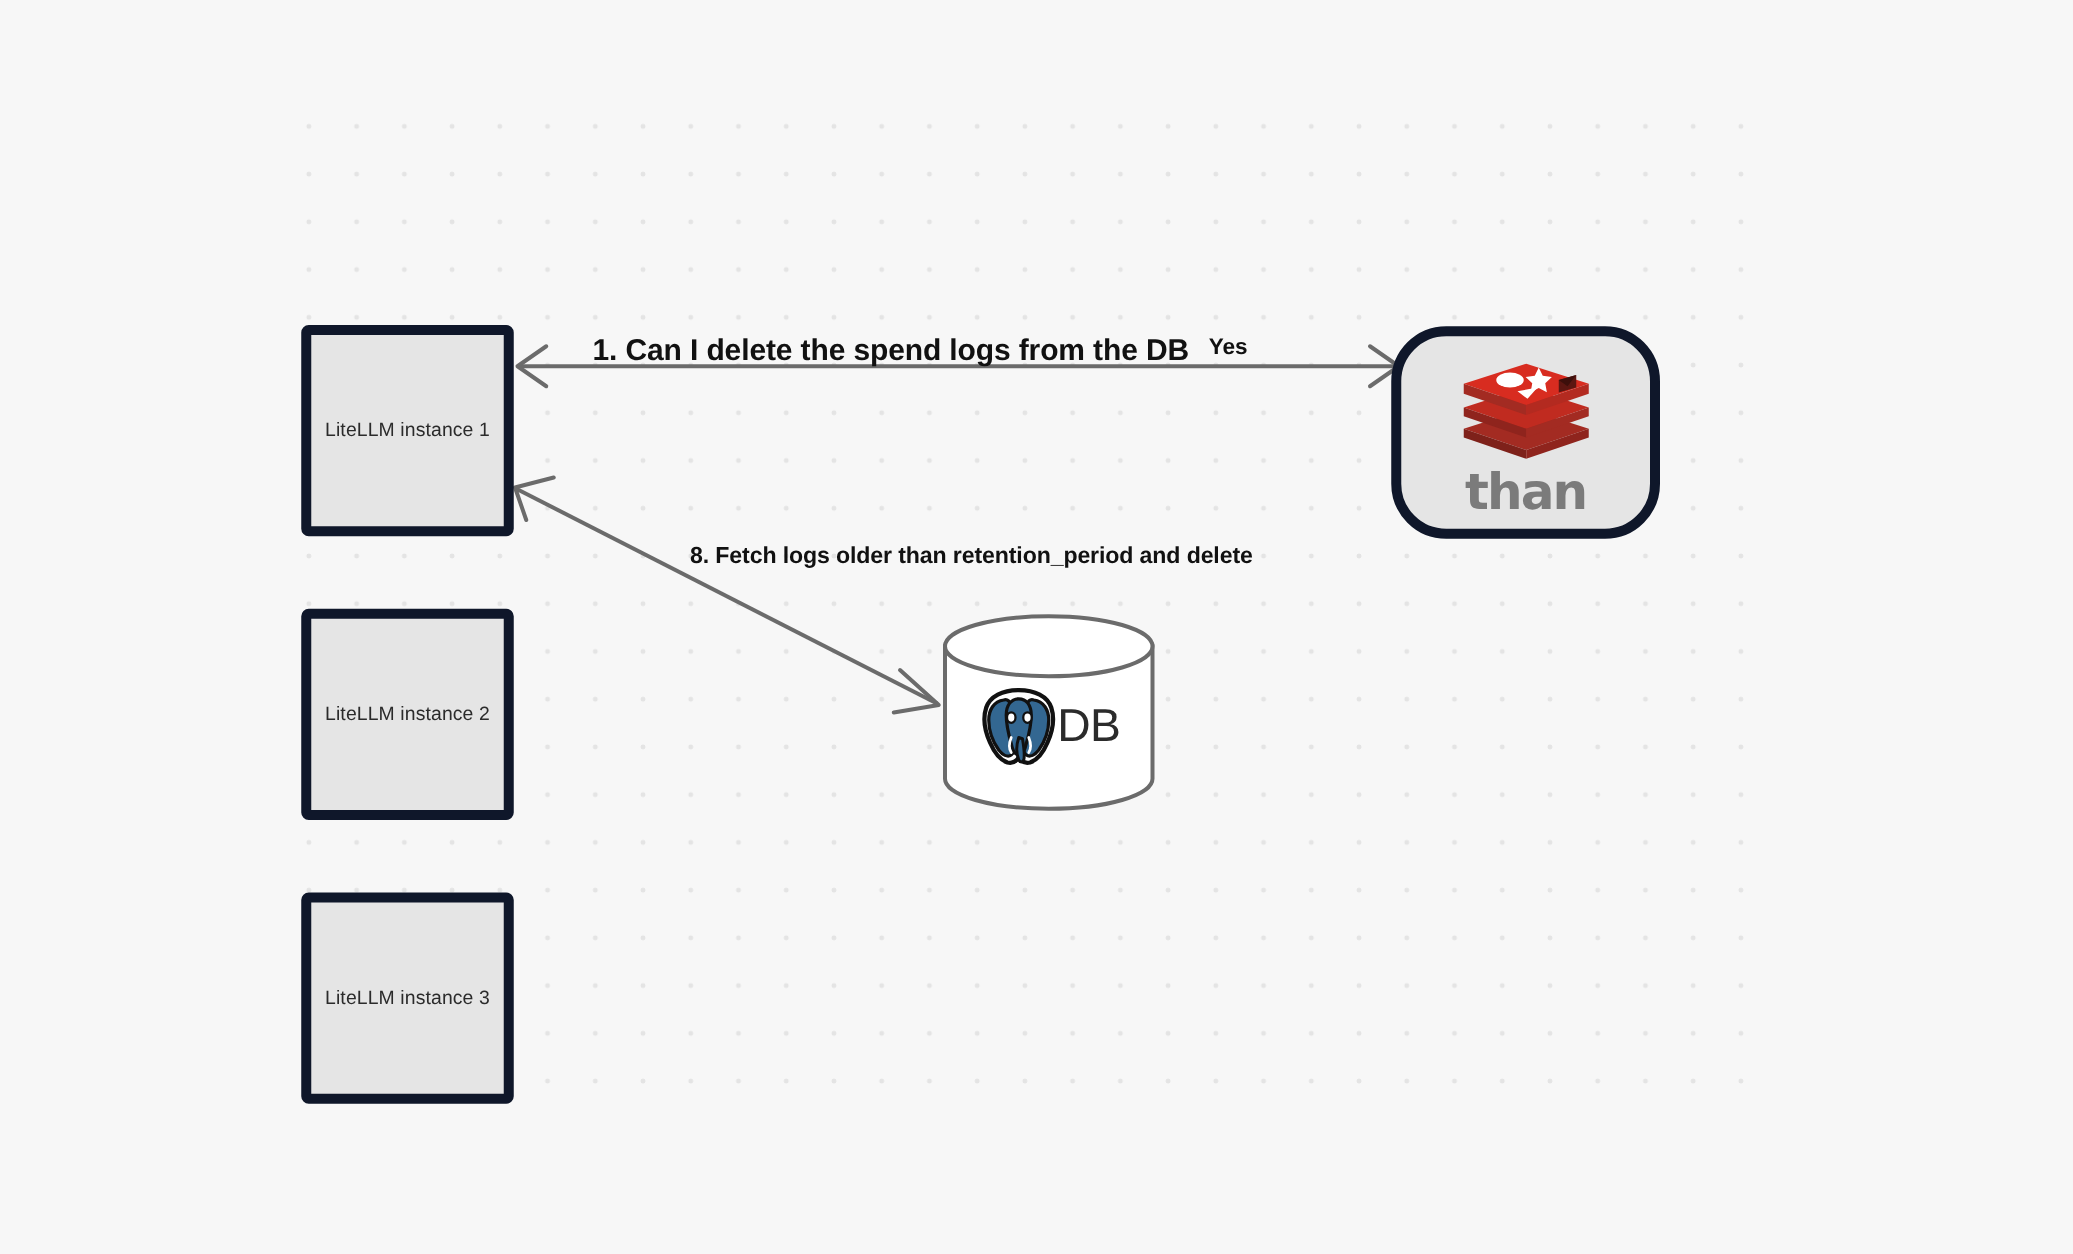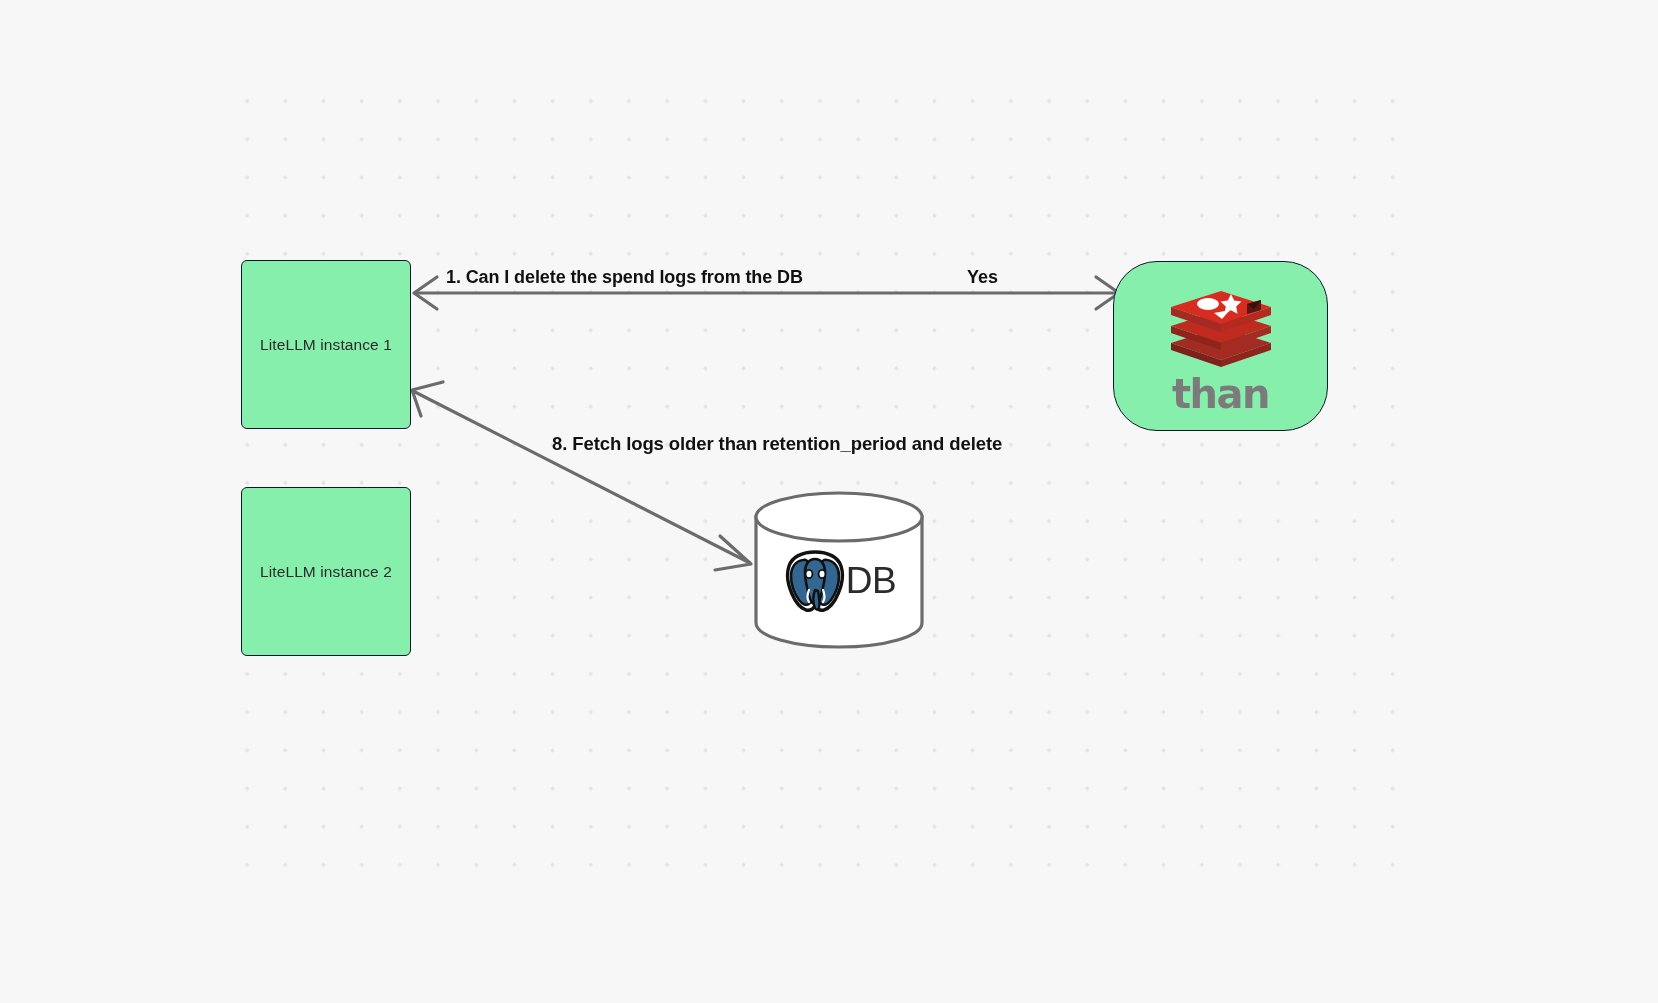--- a/index.html
+++ b/index.html
@@ -34,22 +34,22 @@
   #edges {
     position: absolute;
     left: 0;
     top: 0;
     width: 1658px;
     height: 1003px;
     overflow: visible;
   }
   .node {
     position: absolute;
-    background: #86efac;
-    border: 1px solid #0f172a;
+    background: #e5e5e5;
+    border: 8px solid #0f172a;
     box-sizing: border-box;
   }
   .instance-box {
     width: 170px;
     height: 169px;
     border-radius: 6px;
     display: flex;
     align-items: center;
     justify-content: center;
   }
@@ -126,23 +126,23 @@
   }
   .edge-label {
     position: absolute;
     font-family: "Liberation Sans", sans-serif;
     font-weight: bold;
     color: #111111;
     white-space: nowrap;
     background: transparent;
   }
   #label-step-1 {
-    left: 446px;
+    left: 474px;
     top: 267px;
-    font-size: 18px;
+    font-size: 24px;
     letter-spacing: -0.1px;
   }
   #label-yes {
     left: 967px;
     top: 267px;
     font-size: 18px;
   }
   #label-step-2 {
     left: 552px;
     top: 433px;
@@ -177,20 +177,23 @@
   </svg>
 
   <div class="node instance-box" id="node-instance-1">
     <span class="instance-label">LiteLLM instance 1</span>
   </div>
 
   <div class="node instance-box" id="node-instance-2">
     <span class="instance-label">LiteLLM instance 2</span>
   </div>
 
+  <div class="node instance-box" id="node-instance-3">
+    <span class="instance-label">LiteLLM instance 3</span>
+  </div>
 
   <div class="node" id="node-redis">
     <div class="redis-logo-wrap">
       <svg width="106" height="92" viewBox="0 0 106 92" xmlns="http://www.w3.org/2000/svg">
 
         <path d="M3 63 L53 47 L103 63 L53 80 Z" fill="#a32b22"></path>
         <path d="M3 63 L3 70 L53 87 L53 80 Z" fill="#7e211a"></path>
         <path d="M103 63 L103 70 L53 87 L53 80 Z" fill="#8f241d"></path>
 
         <path d="M3 46 L53 30 L103 46 L53 63 Z" fill="#c02b20"></path>

